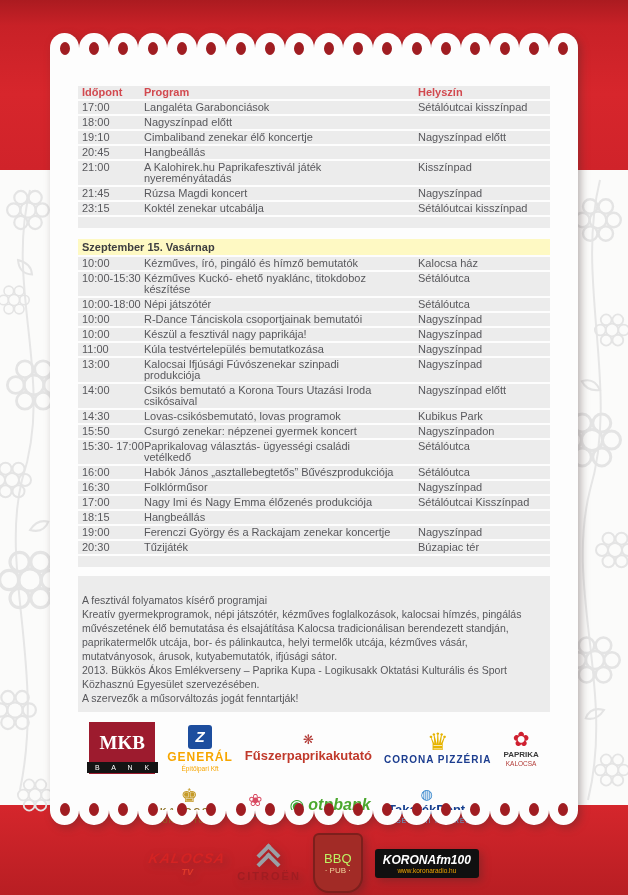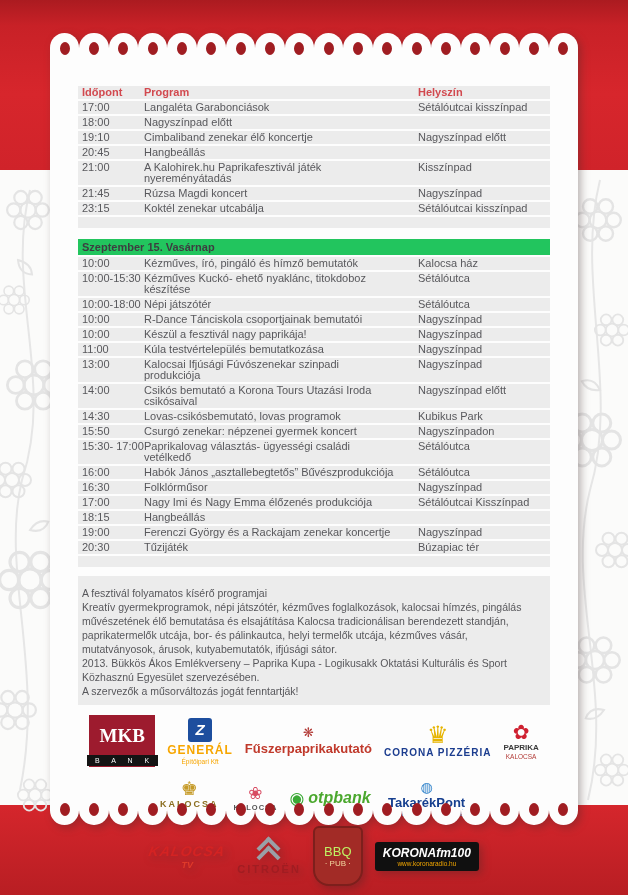--- a/index.html
+++ b/index.html
@@ -32,27 +32,27 @@
   .content{position:absolute;inset:0;padding:38px 28px 0 28px;z-index:1;}
 
   
   .t-row,.t-head{display:flex;background:#ececec;margin-bottom:2px;
     padding:1px 4px;line-height:11px;font-size:11px;color:#58585c;}
   .t-head{color:#d2494f;font-weight:bold;}
   .c{display:block;}
   .c.t{width:62px;flex:none;}
   .c.p{flex:1;padding-right:22px;}
   .c.v{width:128px;flex:none;}
-  .t-section{background:#22c55e;margin-bottom:2px;padding:2px 4px;
+  .t-section{background:#fef9c3;margin-bottom:2px;padding:2px 4px;
     font-size:11px;font-weight:bold;color:#3d3d40;}
   .t-blank{background:#ececec;height:11px;margin-bottom:2px;}
   .t-gap{height:9px;}
 
   
-  .info{background:#ececec;margin-top:9px;padding:10px 10px 7px 4px;
+  .info{background:#ececec;margin-top:9px;padding:17px 10px 7px 4px;
     font-size:10.5px;line-height:14px;color:#57575b;}
 
   
   .logos{margin-top:10px;display:flex;flex-direction:column;gap:9px;}
   .logo-row{display:flex;align-items:center;justify-content:center;
     gap:12px;flex-wrap:wrap;}
   .logo{display:flex;flex-direction:column;align-items:center;justify-content:center;
     gap:1px;text-align:center;}
   .logo .lb{font-size:10px;font-weight:bold;color:#333;white-space:nowrap;}
   .logo .sb{font-size:6.5px;color:#666;white-space:nowrap;}

